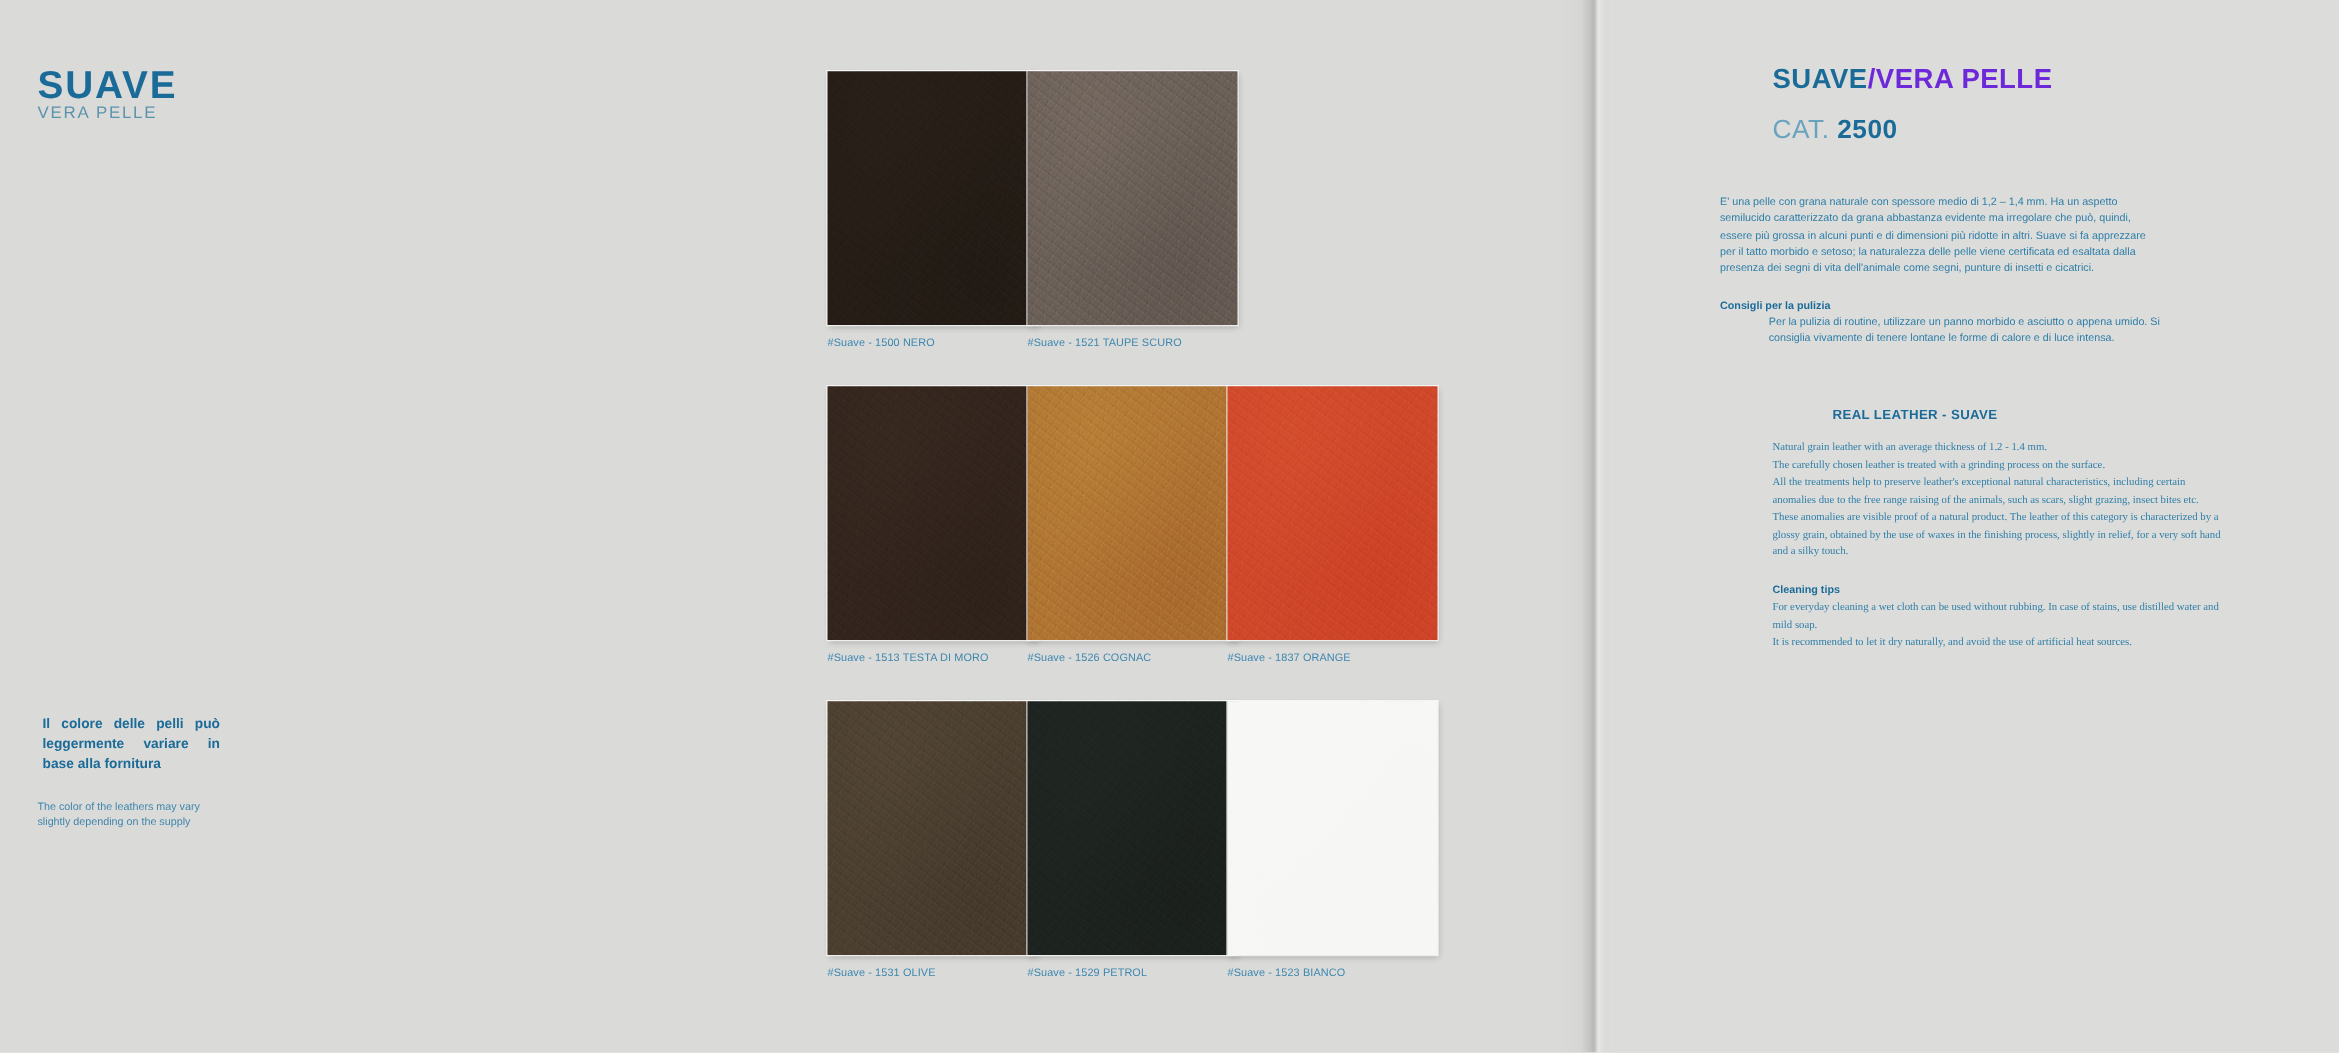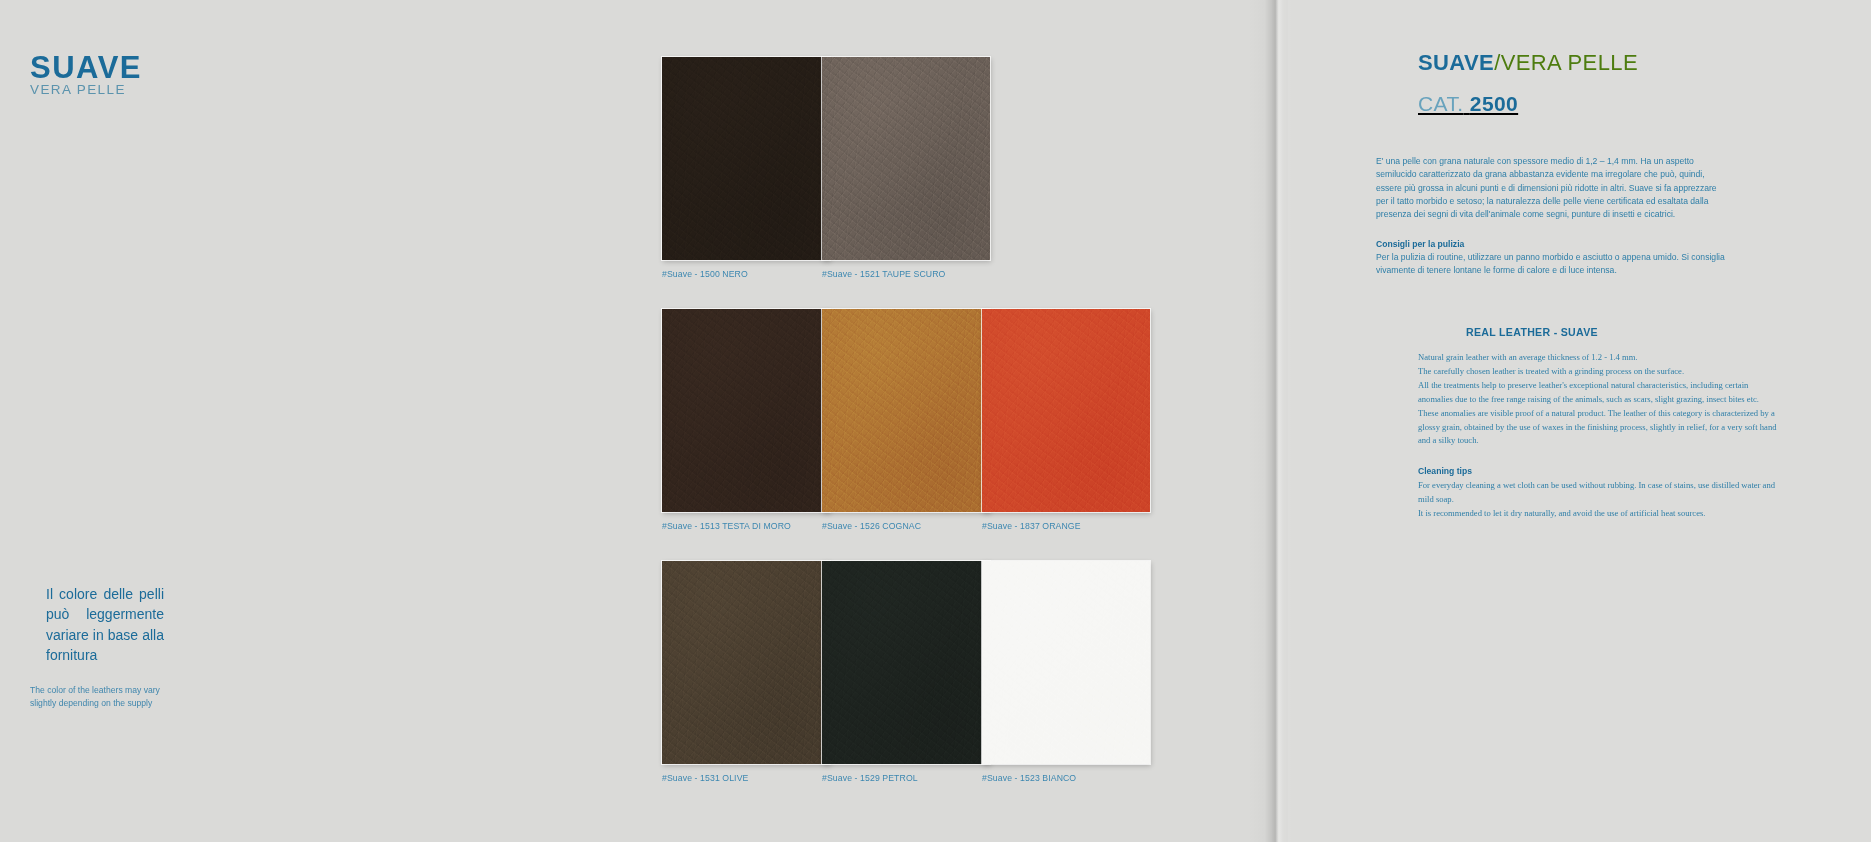--- a/index.html
+++ b/index.html
@@ -30,21 +30,21 @@
       rgba(0,0,0,0) 100%);
     pointer-events:none;}
 
   
   .brand-block{position:absolute;left:30px;top:52px;}
   .brand-title{font-size:31px;font-weight:bold;letter-spacing:1.5px;color:#1b6b99;line-height:1;}
   .brand-sub{font-size:13.5px;letter-spacing:1.4px;color:#5b93ad;margin-top:0;line-height:1;}
 
   
   .note{position:absolute;left:30px;top:568px;width:150px;}
-  .note-it{font-size:14px;font-weight:normal;color:#1b6b99;line-height:1.45;text-align:justify;margin:16px;}
+  .note-it{font-size:11px;font-weight:bold;color:#1b6b99;line-height:1.45;text-align:justify;margin:4px;}
   .note-en{font-size:8.6px;color:#3f86ad;line-height:1.45;margin:19px 0 0 0;}
 
   
   .grid{position:absolute;left:662px;top:57px;width:545px;}
   .grid-row{display:flex;gap:20px;margin-bottom:30px;}
   .swatch-cell{width:140px;}
   .swatch{
     width:168px;height:203px;
     box-shadow:0 0 0 1px rgba(255,255,255,0.75), 1px 2px 5px rgba(0,0,0,0.22);
     position:relative;overflow:hidden;
@@ -60,22 +60,22 @@
     mix-blend-mode:overlay;opacity:0.9;
   }
   .swatch-label{
     font-size:8.7px;color:#3c87b0;margin-top:9px;letter-spacing:0.1px;white-space:nowrap;
   }
 
   
   .r-head{position:absolute;left:1418px;top:52px;width:420px;}
   .r-title{font-size:22px;line-height:1;letter-spacing:0.4px;}
   .r-title .b{font-weight:bold;color:#1b6b99;}
-  .r-title .l{font-weight:normal;color:#4d7c0f;text-align:center;}
-  .r-cat{font-size:21px;line-height:1;margin-top:19px;letter-spacing:0.4px;text-decoration:underline;}
+  .r-title .l{font-weight:bold;color:#6d28d9;text-align:center;}
+  .r-cat{font-size:21px;line-height:1;margin-top:19px;letter-spacing:0.4px;}
   .r-cat .l{color:#69a3bd;font-weight:normal;}
   .r-cat .b{color:#1b6b99;font-weight:bold;}
 
   .r-body{position:absolute;left:1376px;top:155px;width:352px;}
   .p-it{font-size:8.6px;line-height:1.55;color:#2f7fa8;margin:0;}
   .h-it{font-size:8.6px;line-height:1.55;color:#1b6b99;font-weight:bold;margin:16px 0 0 0;}
 
   .r-body2{position:absolute;left:1418px;top:325px;width:362px;}
   .h-en{font-size:10.6px;line-height:1.5;color:#1b6b99;font-weight:bold;margin:0 0 10px 0;letter-spacing:0.3px;padding-left:48px;}
   .p-en{font-size:8.6px;line-height:1.62;color:#2f7fa8;margin:0;font-family:Liberation Serif, serif;}
@@ -151,21 +151,21 @@
     </div>
     <div class="r-cat">
       <span class="l">CAT.</span>
       <span class="b">2500</span>
     </div>
   </div>
 
   <div class="r-body">
     <p class="p-it" style="white-space: pre-line;">E' una pelle con grana naturale con spessore medio di 1,2 – 1,4 mm. Ha un aspetto semilucido caratterizzato da grana abbastanza evidente ma irregolare che può, quindi, essere più grossa in alcuni punti e di dimensioni più ridotte in altri. Suave si fa apprezzare per il tatto morbido e setoso; la naturalezza delle pelle viene certificata ed esaltata dalla presenza dei segni di vita dell'animale come segni, punture di insetti e cicatrici.</p>
     <p class="h-it">Consigli per la pulizia</p>
-    <p class="p-it" style="white-space: pre-line;">Per la pulizia di routine, utilizzare un panno morbido e asciutto o appena umido. Si consiglia vivamente di tenere lontane le forme di calore e di luce intensa.</p>
+    <p class="p-it" style="white-space: pre-line; margin-left: 39px;">Per la pulizia di routine, utilizzare un panno morbido e asciutto o appena umido. Si consiglia vivamente di tenere lontane le forme di calore e di luce intensa.</p>
   </div>
 
   <div class="r-body2">
     <p class="h-en">REAL LEATHER - SUAVE</p>
     <p class="p-en" style="white-space: pre-line;">Natural grain leather with an average thickness of 1.2 - 1.4 mm.
 The carefully chosen leather is treated with a grinding process on the surface.
 All the treatments help to preserve leather's exceptional natural characteristics, including certain anomalies due to the free range raising of the animals, such as scars, slight grazing, insect bites etc. These anomalies are visible proof of a natural product. The leather of this category is characterized by a glossy grain, obtained by the use of waxes in the finishing process, slightly in relief, for a very soft hand and a silky touch.</p>
     <p class="h-en2">Cleaning tips</p>
     <p class="p-en" style="white-space: pre-line;">For everyday cleaning a wet cloth can be used without rubbing. In case of stains, use distilled water and mild soap.
 It is recommended to let it dry naturally, and avoid the use of artificial heat sources.</p>

